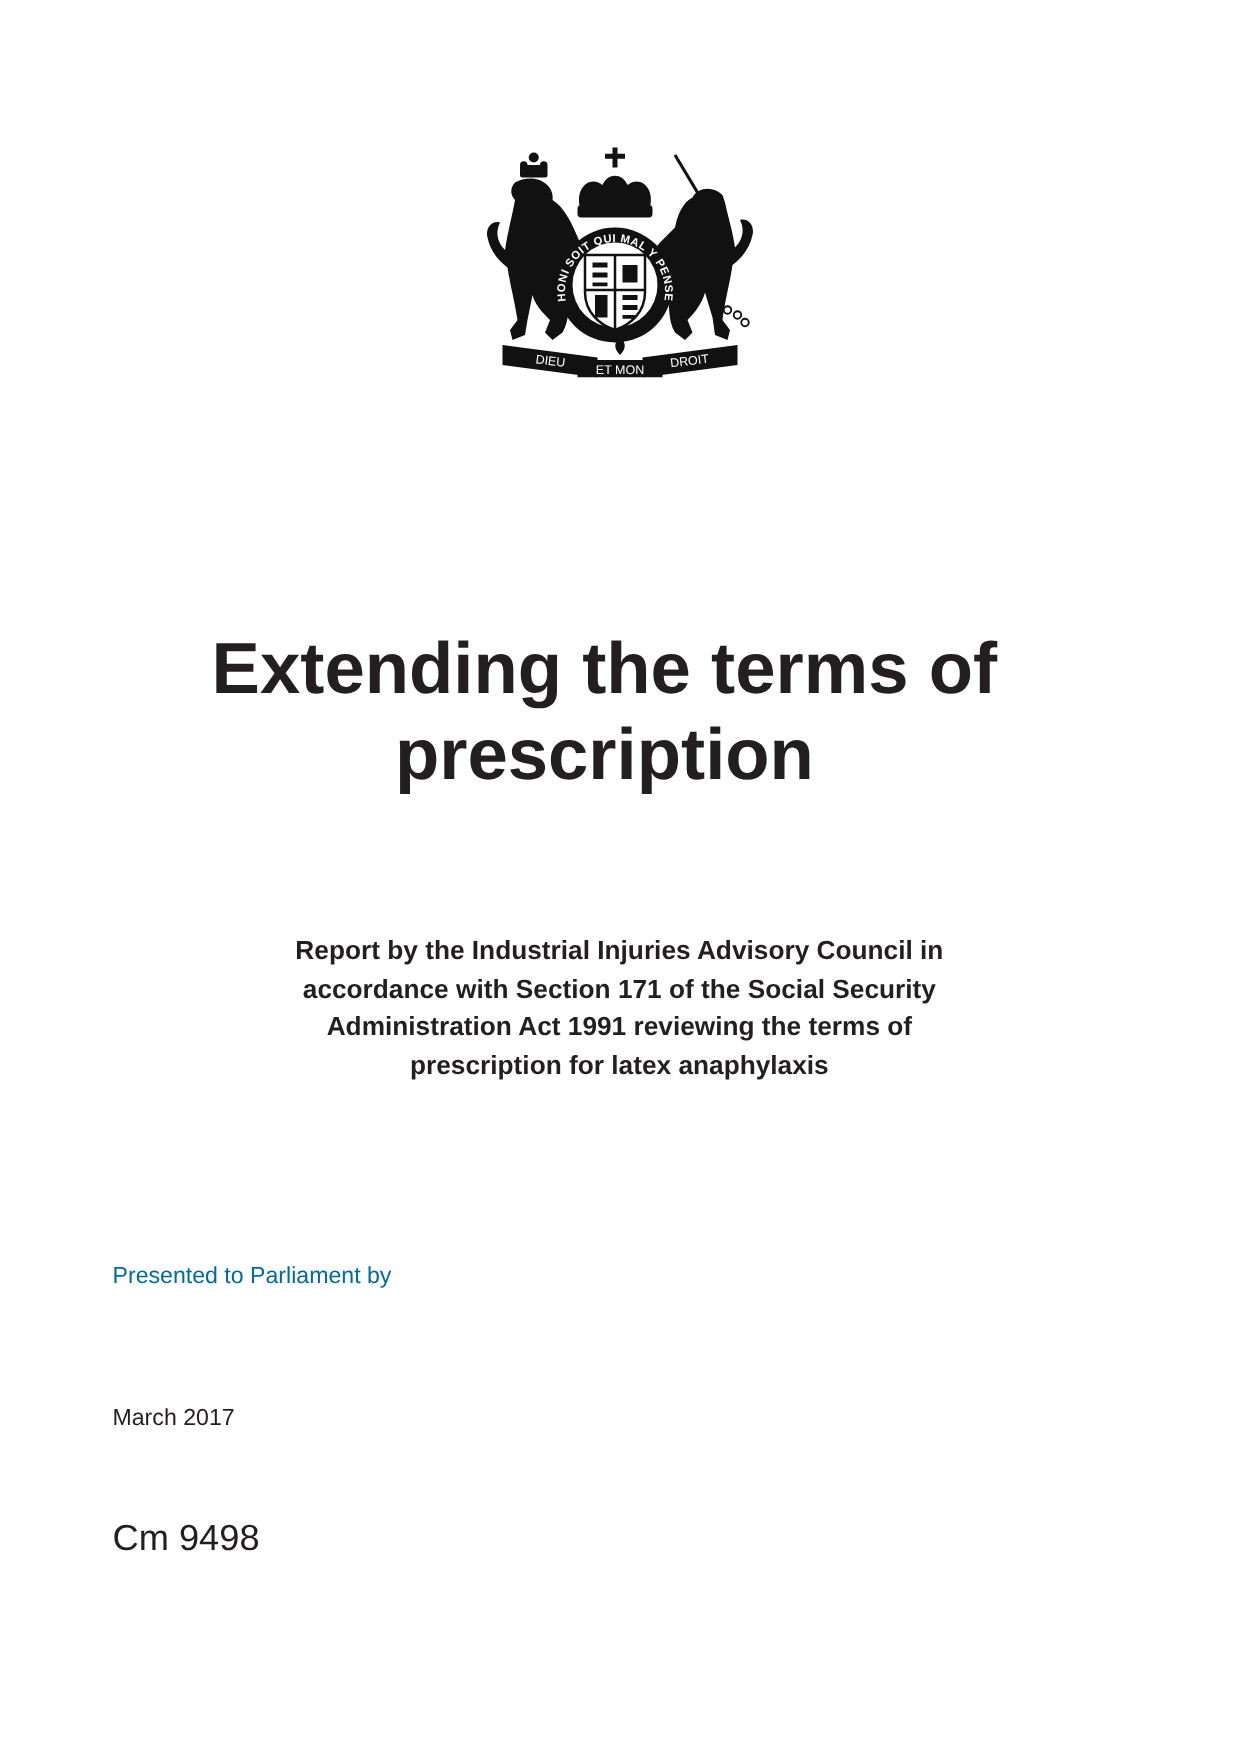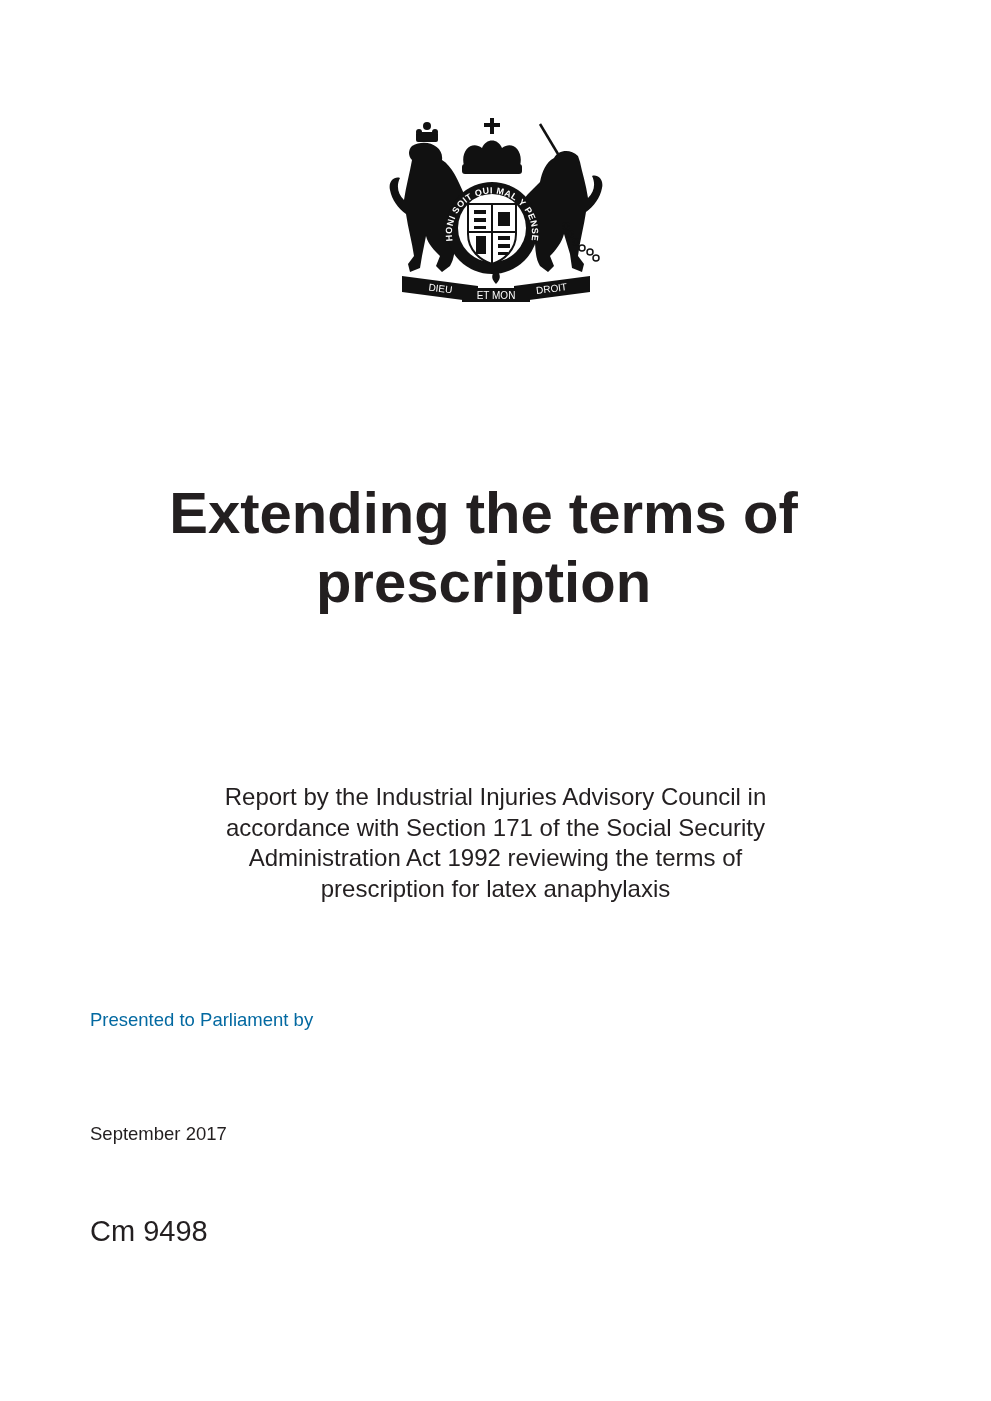--- a/index.html
+++ b/index.html
@@ -19,37 +19,37 @@
       position: absolute;
       left: 382px;
       top: 116px;
       width: 228px;
       height: 186px;
     }
     .title {
       position: absolute;
       left: 0;
       width: 967px;
-      top: 478px;
+      top: 500px;
       text-align: center;
       font-weight: bold;
       font-size: 58px;
       line-height: 69px;
       letter-spacing: 0px;
       color: #231f20;
     }
     .title span { display: block; }
     .subtitle {
       position: absolute;
       left: 0;
       width: 991px;
-      top: 782px;
+      top: 746px;
       text-align: center;
-      font-weight: normal;
-      font-size: 24px;
+      font-weight: bold;
+      font-size: 21px;
       line-height: 30.5px;
       color: #231f20;
     }
     .subtitle span { display: block; }
     .presented {
       position: absolute;
       left: 90px;
       top: 1008px;
       font-size: 18.5px;
       line-height: 23px;
@@ -144,23 +144,23 @@
 </div>
 
 <h1 class="title" style="margin:0;">
   <span>Extending the terms of</span>
   <span>prescription</span>
 </h1>
 
 <div class="subtitle">
   <span>Report by the Industrial Injuries Advisory Council in</span>
   <span>accordance with Section 171 of the Social Security</span>
-  <span>Administration Act 1992 reviewing the terms of</span>
+  <span>Administration Act 1991 reviewing the terms of</span>
   <span>prescription for latex anaphylaxis</span>
 </div>
 
 <div class="presented">
   <span>Presented to Parliament by</span>
 </div>
 
-<div class="date">September 2017</div>
+<div class="date">March 2017</div>
 
 <div class="cm">Cm 9498</div>
 
 </body></html>

